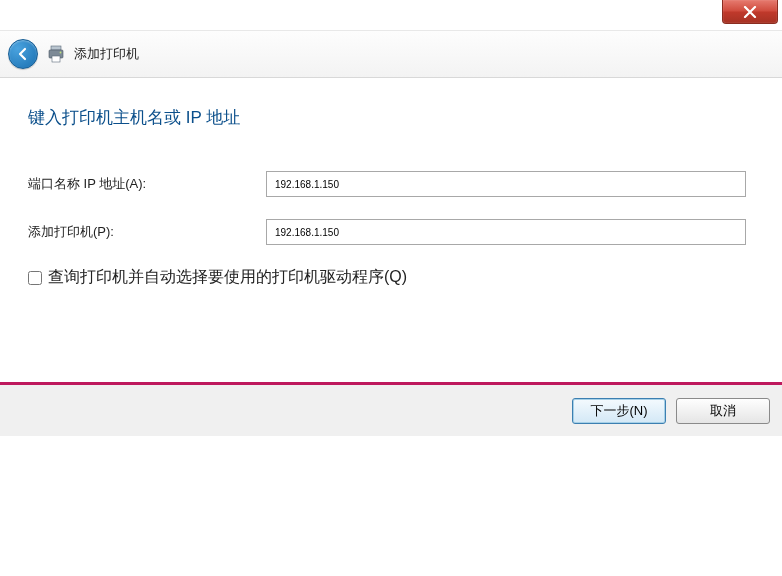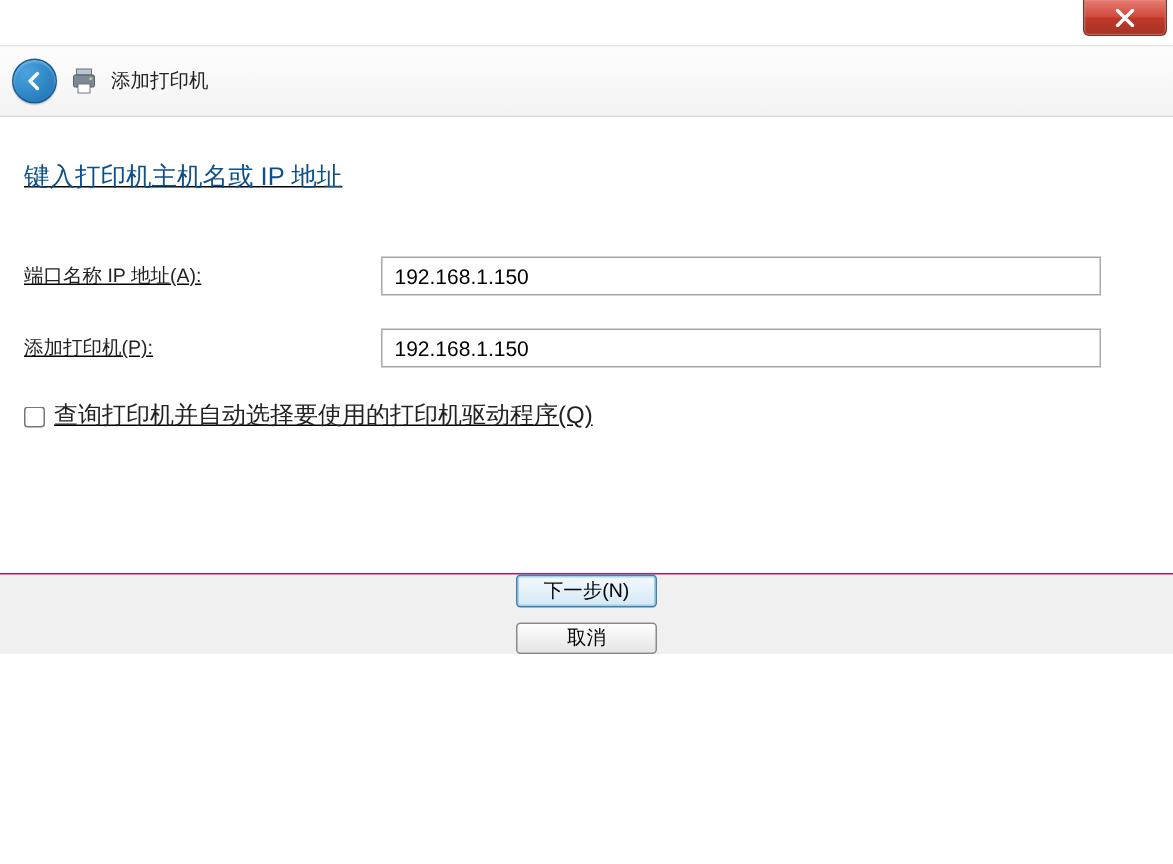--- a/index.html
+++ b/index.html
@@ -66,23 +66,22 @@
     width: 20px; height: 20px;
     display: flex; align-items:center; justify-content:center;
   }
   .navbar-title {
     font-size: 13px;
     color: #222;
   }
   
   .content {
     position: relative;
-    padding: 18px 26px 0 16px;
+    padding: 18px 26px 0 28px;
     height: 444px;
-    text-decoration: underline;
   }
   .page-heading {
     font-size: 17px;
     color: #0b4f8b;
     font-weight: normal;
     margin: 10px 0 42px 0;
   }
   .form-row {
     display: flex;
     align-items: center;
@@ -102,21 +101,21 @@
     height: 26px;
     font-size: 13px;
     font-family: inherit;
     border: 1px solid #8a8a8a;
     background: linear-gradient(to bottom, #fff, #eaeaea);
     padding: 0 6px;
   }
   input.text-input {
     width: 100%;
     height: 26px;
-    font-size: 14px;
+    font-size: 10px;
     font-family: inherit;
     border: 1px solid #a8a8a8;
     padding: 0 8px;
     background: #fff;
   }
   .checkbox-row {
     display: flex;
     align-items: center;
     gap: 6px;
     margin-top: 4px;
@@ -128,27 +127,26 @@
   .checkbox-label {
     font-size: 16px;
     color: #222;
   }
   
   .footer {
     position: absolute;
     bottom: 0; left: 0; right: 0;
     height: 54px;
     background: #f0f0f0;
-    border-top: 1px solid #be185d;
+    border-top: 3px solid #be185d;
     display: flex;
     align-items: center;
     justify-content: flex-end;
     padding: 0 12px;
     gap: 10px;
-    flex-direction: column;
   }
   .btn {
     min-width: 94px;
     height: 26px;
     font-size: 13px;
     font-family: inherit;
     border: 1px solid #8a8a8a;
     background: linear-gradient(to bottom, #fefefe, #e5e5e5);
     border-radius: 3px;
     cursor: default;

